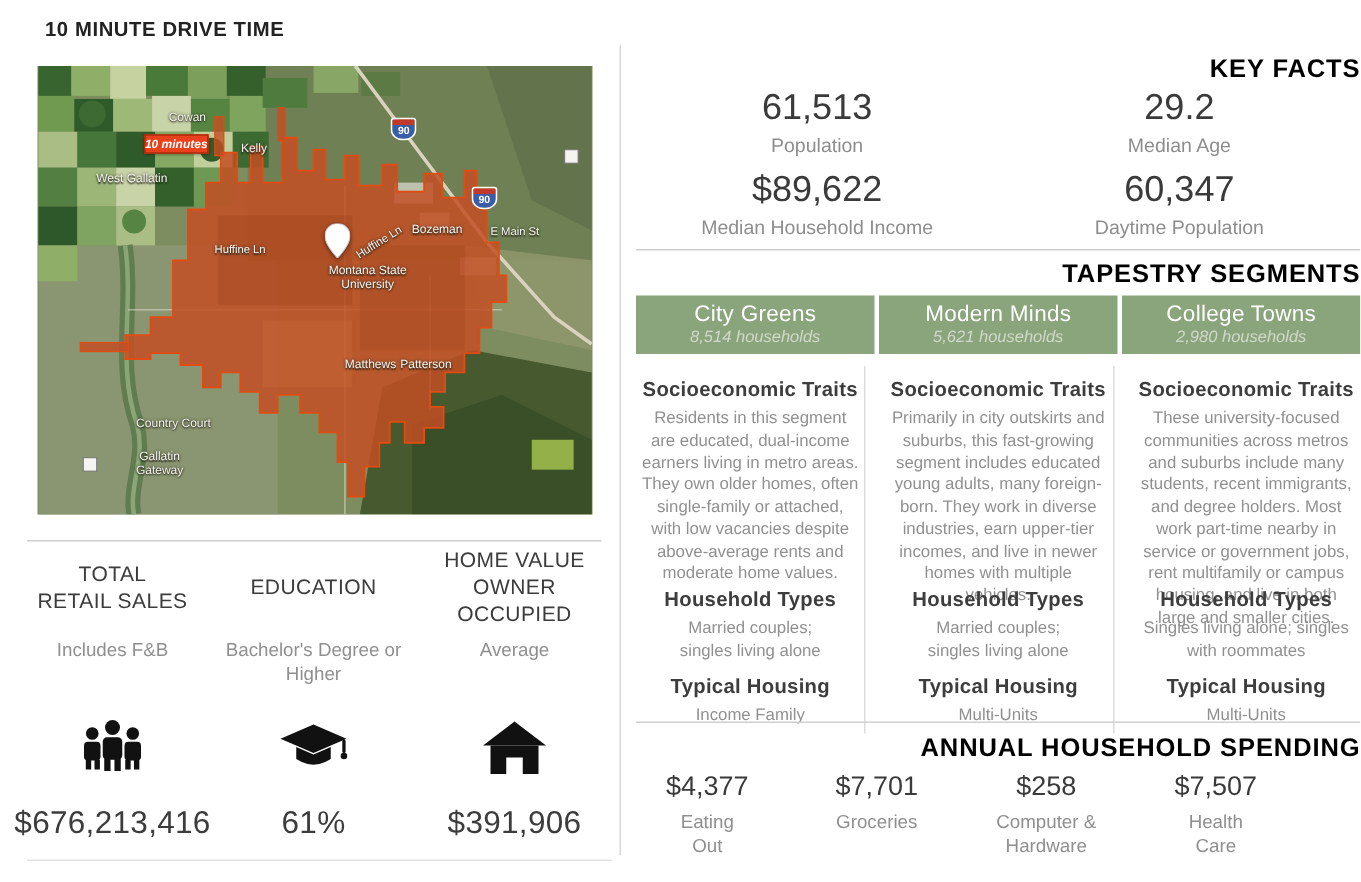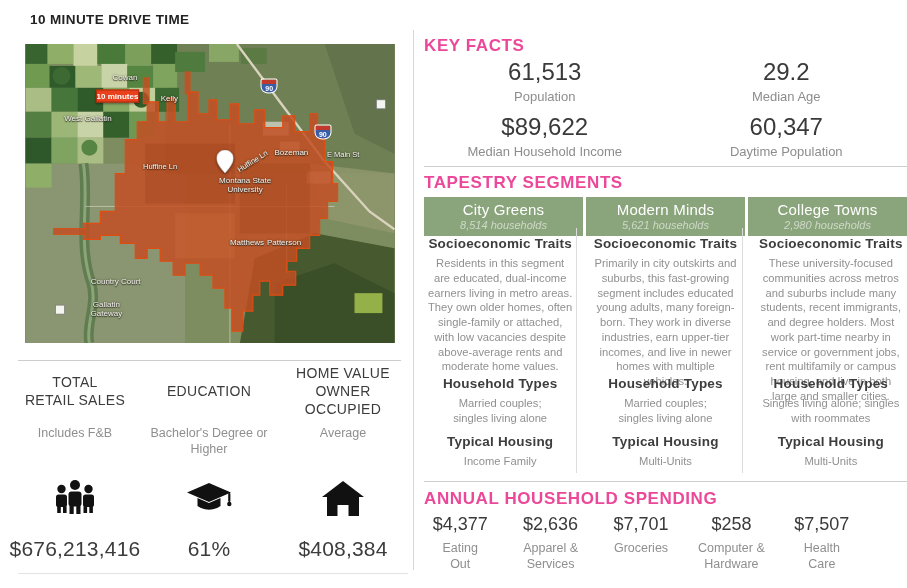--- a/index.html
+++ b/index.html
@@ -12,57 +12,57 @@
   .map-box { position:absolute; left:25px; top:44px; width:370px; height:299px; overflow:hidden;
              background:#7b8a5f; }
   .map-box svg.map-art { position:absolute; left:0; top:0; }
   .map-label { position:absolute; color:#f4f3ee; font-size:8px; line-height:1.15; text-align:center;
                text-shadow:0 0 2px rgba(40,40,30,.9), 0 1px 1px rgba(40,40,30,.9);
                transform:translate(-50%,-50%); white-space:nowrap; }
   .map-label.wrap { white-space:normal; }
   .map-label.road { font-size:7.5px; color:#f7f7f2; }
   .drive-badge { position:absolute; transform:translate(-50%,-50%); background:#e8411c;
                  border:1px solid #a92c0e; color:#fff; font-size:8px; font-weight:700;
-                 padding:1px 0; white-space:nowrap; box-shadow:0 1px 2px rgba(0,0,0,.4); }
+                 padding:1px 0; white-space:nowrap; box-shadow:0 1px 2px rgba(0,0,0,.4);font-style:italic; }
   .shield { position:absolute; transform:translate(-50%,-50%); width:17px; height:15px;
             background:linear-gradient(#c0392b 0 31%, #3a5da8 31% 100%);
             border:1px solid #fff; border-radius:2px 2px 46% 46%;
             color:#fff; font-size:7px; font-weight:700; text-align:center; line-height:18px; }
   .pin { position:absolute; transform:translate(-50%,-100%); filter:drop-shadow(0 1px 1.5px rgba(0,0,0,.5)); }
 
   .divider-h-left   { position:absolute; left:18px;  top:360px; width:383px; height:1px; background:#cdcdcd; }
   .divider-h-left-b { position:absolute; left:18px;  top:573px; width:390px; height:1px; background:#e3e3e3; }
   .divider-v-main   { position:absolute; left:413px; top:30px;  width:1px;  height:540px; background:#d8d8d8; }
 
   .left-stats { position:absolute; left:8px; top:372px; width:402px; display:flex; }
   .lstat { flex:1; text-align:center; display:flex; flex-direction:column; align-items:center; }
   .lstat-title { height:40px; display:flex; flex-direction:column; justify-content:center;
                  font-size:14px; color:#3c3c3c; line-height:1.28; letter-spacing:.3px; }
   .lstat-sub { margin-top:13px; height:34px; font-size:12.5px; color:#8f8f8f; line-height:1.3; }
   .lstat-icon { margin-top:16px; height:48px; display:flex; align-items:center; justify-content:center; }
   .lstat-value { margin-top:14px; font-size:21px; color:#3c3c3c; letter-spacing:.2px; }
 
   
   .right { position:absolute; left:424px; top:0; width:483px; height:588px; }
-  .section-title { position:absolute; left:0; width:100%; text-align:left; font-size:17px;
-                   font-weight:600; letter-spacing:.6px; color:#ec4899; }
+  .section-title { position:absolute; left:0; width:100%; text-align:right; font-size:17px;
+                   font-weight:600; letter-spacing:.6px; color:#000000; }
   .kf-grid { position:absolute; left:0; top:58px; width:100%; display:grid;
              grid-template-columns:1fr 1fr; row-gap:9px; }
   .kf-cell { text-align:center; }
   .kf-value { font-size:24px; color:#3a3a3a; }
   .kf-label { margin-top:3px; font-size:13px; color:#8d8d8d; }
 
   .hr-right { position:absolute; left:0; width:100%; height:1px; background:#cfcfcf; }
 
   .seg-headers { position:absolute; left:0; top:197px; width:100%; height:39px; display:flex; gap:3px; }
   .seg-head { flex:1; background:#8aa47b; color:#fff; text-align:center; padding-top:4px; }
   .seg-name { font-size:15px; letter-spacing:.2px; }
   .seg-households { font-size:11px; font-style:italic; color:rgba(255,255,255,.58); margin-top:1px; }
 
-  .seg-body { position:absolute; left:0; top:228px; width:100%; height:245px; display:flex;gap:12px; }
+  .seg-body { position:absolute; left:0; top:244px; width:100%; height:245px; display:flex;gap:12px; }
   .seg-col { flex:1; position:relative; text-align:center; padding:0 4px; }
   .seg-col.sep { border-right:1px solid #dcdcdc; }
   .seg-h { font-size:13.5px; font-weight:600; color:#3d3d3d; letter-spacing:.2px; }
   .seg-p { margin-top:5px; font-size:11.2px; color:#909090; line-height:1.32; }
   .seg-traits { margin-top:8px; }
   .seg-hh { position:absolute; top:148px; left:4px; right:4px; }
   .seg-th { position:absolute; top:206px; left:4px; right:4px; }
 
   .spend-row { position:absolute; left:-9px; top:514px; width:452px; display:flex; }
   .spend-item { flex:1; text-align:center; }
@@ -230,21 +230,21 @@
         <div>OWNER OCCUPIED</div>
       </div>
       <div class="lstat-sub">Average</div>
       <div class="lstat-icon">
         <svg width="42" height="38" viewBox="0 0 42 38">
           <polygon points="21,1 42,17 0,17" fill="#111"></polygon>
           <rect x="5" y="17" width="32" height="19" fill="#111"></rect>
           <rect x="15.5" y="25" width="11" height="11" fill="#fff"></rect>
         </svg>
       </div>
-      <div class="lstat-value">$408,384</div>
+      <div class="lstat-value">$391,906</div>
     </div>
   </div>
 
   <div class="right">
 
     <div class="section-title" style="top:36px;">KEY FACTS</div>
 
     <div class="kf-grid">
       <div class="kf-cell">
         <div class="kf-value">61,513</div>
@@ -330,27 +330,20 @@
 
     <div class="spend-row">
       <div class="spend-item">
         <div class="spend-value">$4,377</div>
         <div class="spend-label">
           <div>Eating</div>
           <div>Out</div>
         </div>
       </div>
       <div class="spend-item">
-        <div class="spend-value">$2,636</div>
-        <div class="spend-label">
-          <div>Apparel &amp;</div>
-          <div>Services</div>
-        </div>
-      </div>
-      <div class="spend-item">
         <div class="spend-value">$7,701</div>
         <div class="spend-label">
           <div>Groceries</div>
           <div></div>
         </div>
       </div>
       <div class="spend-item">
         <div class="spend-value">$258</div>
         <div class="spend-label">
           <div>Computer &amp;</div>

